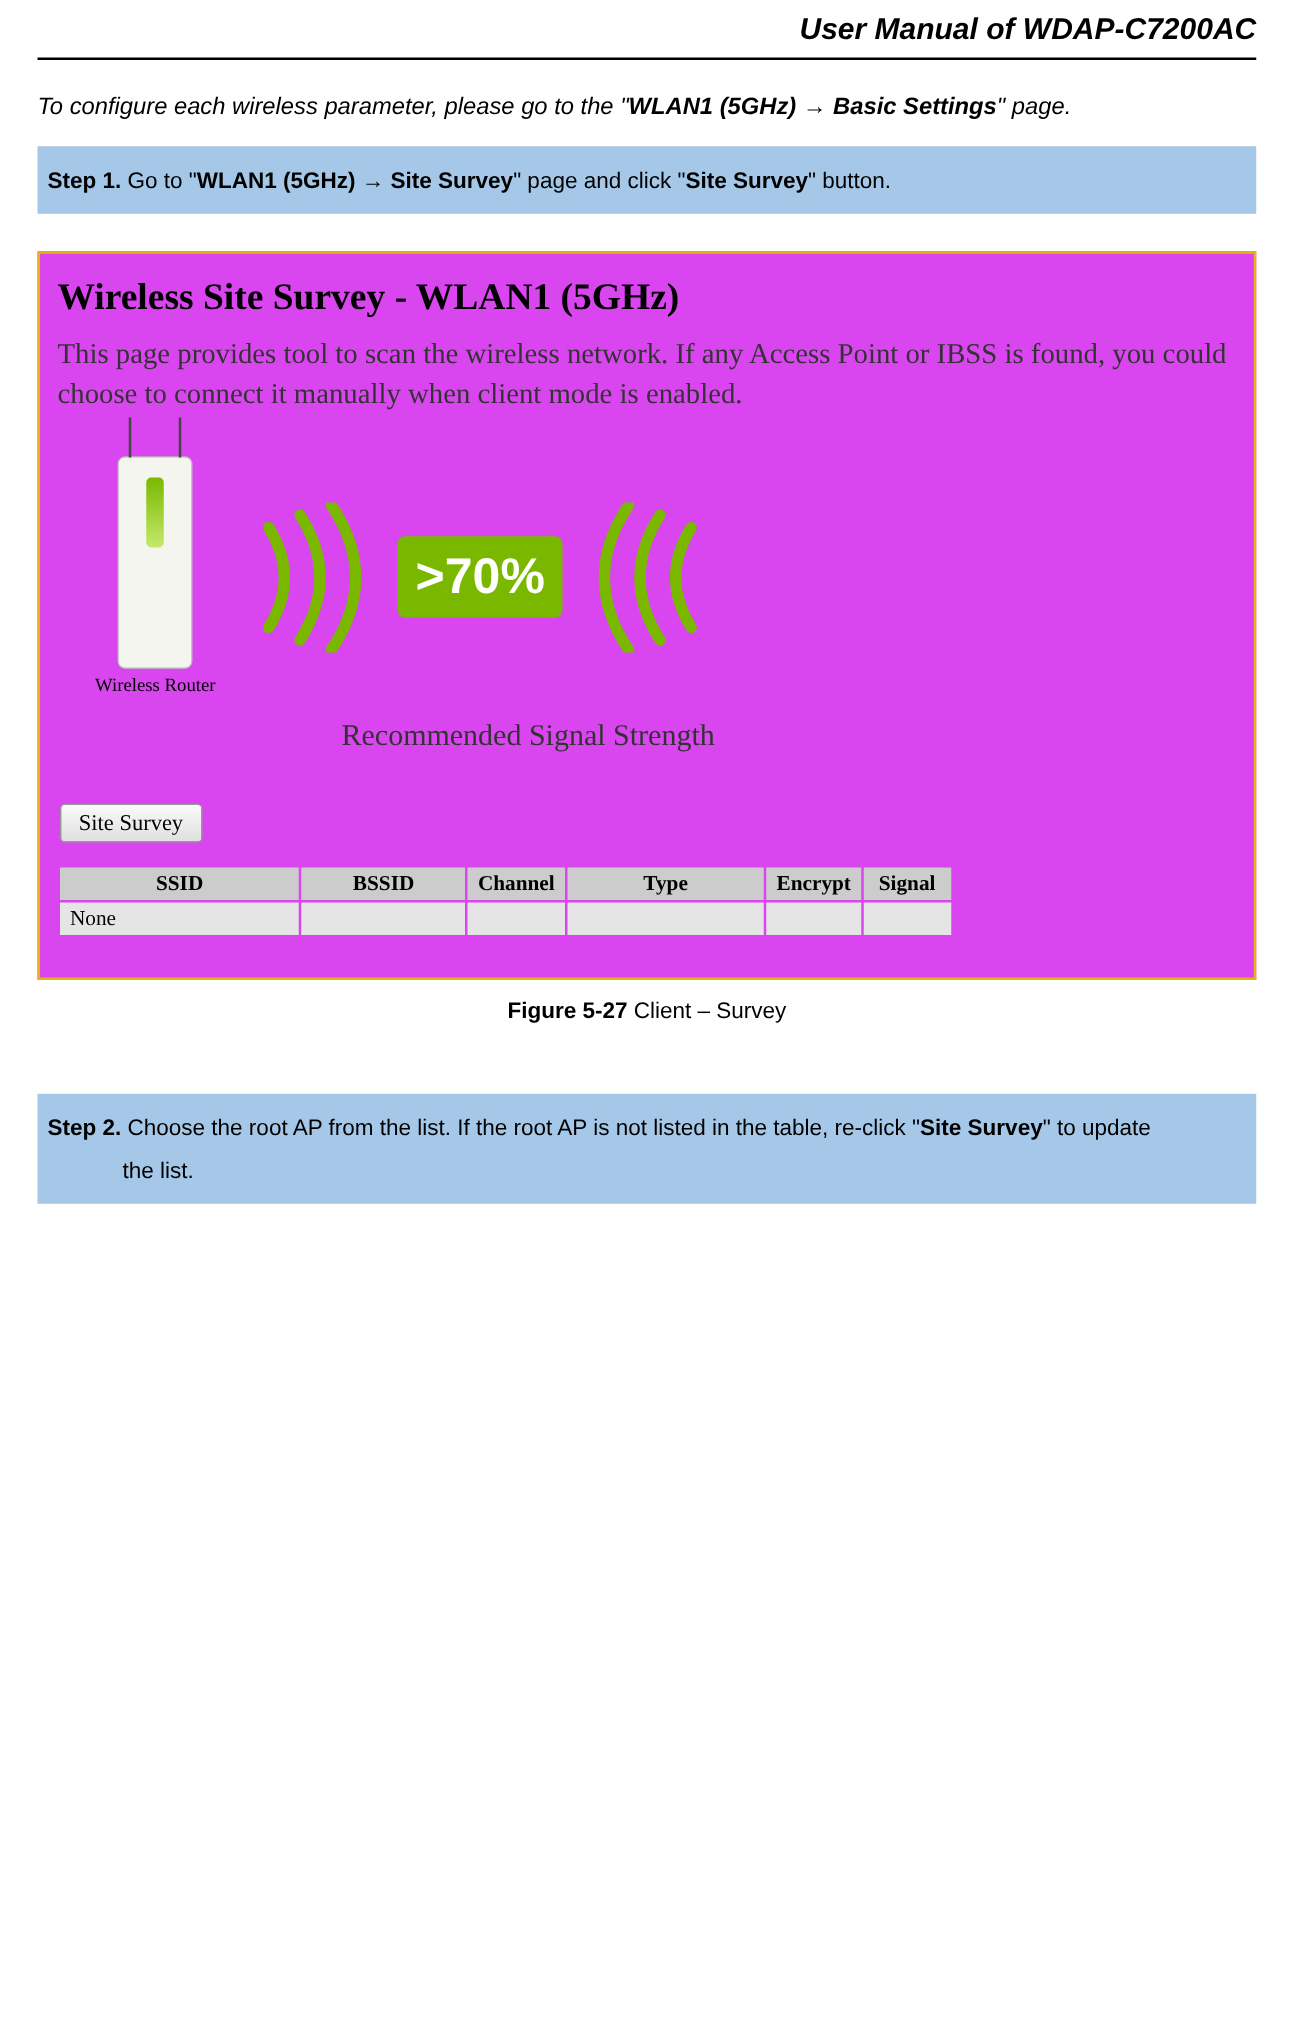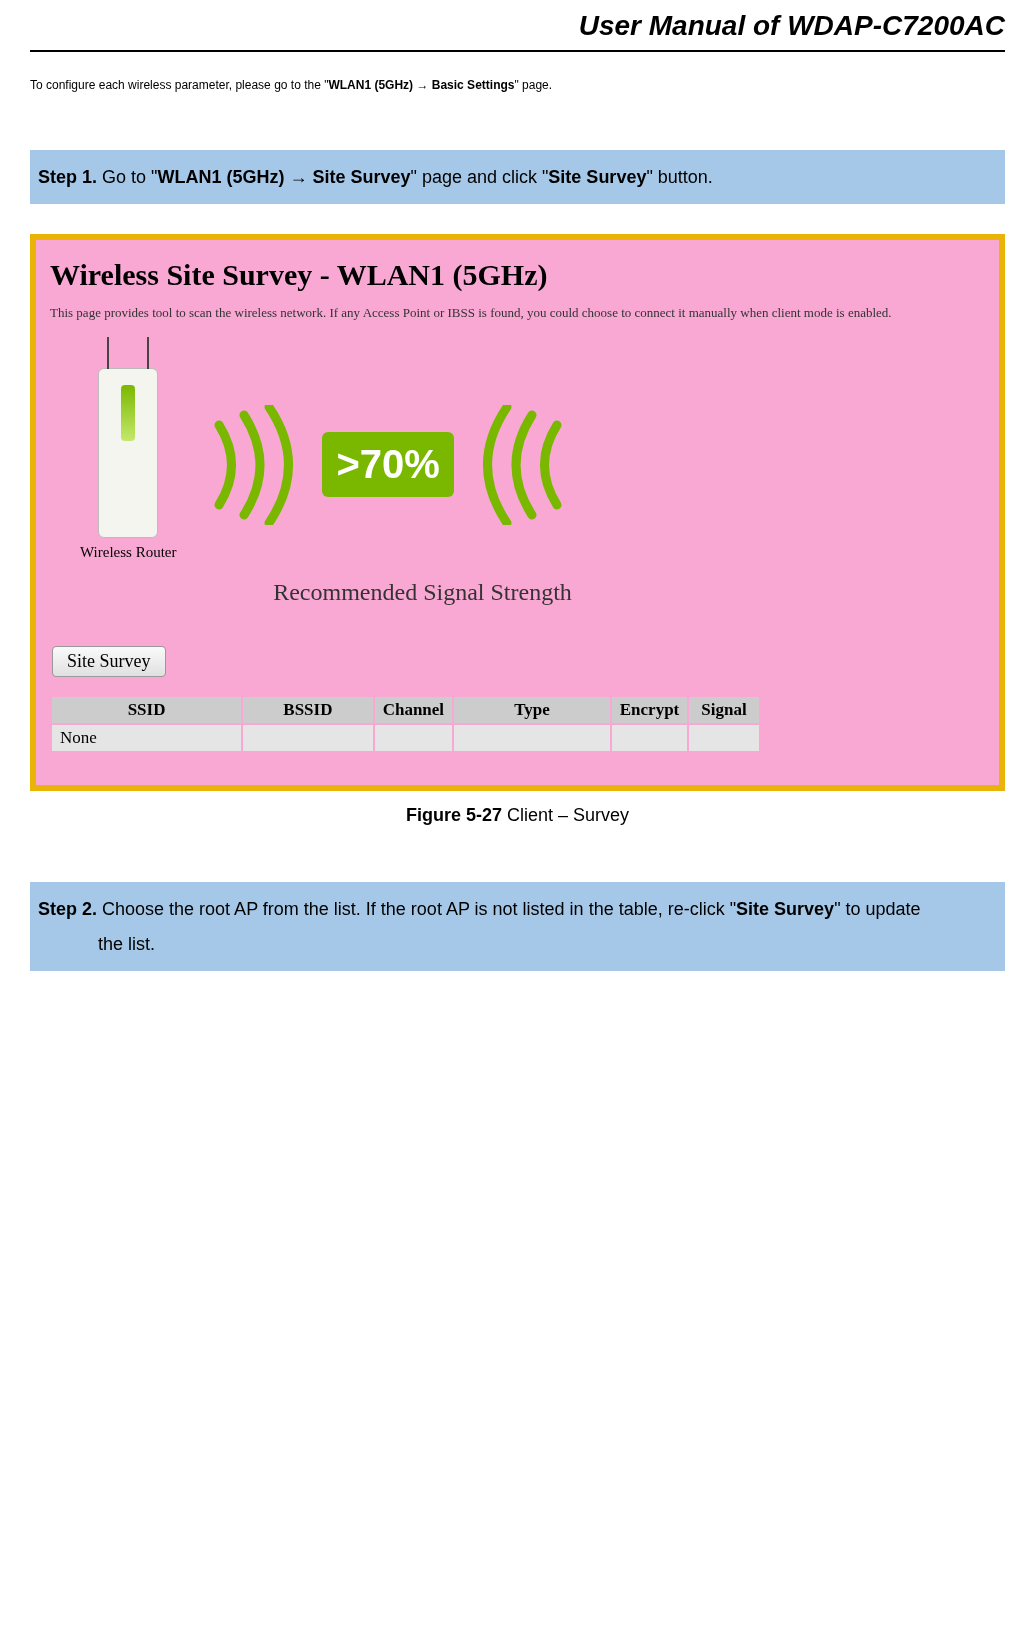--- a/index.html
+++ b/index.html
@@ -10,60 +10,61 @@
       margin: 0 auto;
       padding: 0 30px;
       font-size: 18px;
       color: #000;
     }
     .header {
       text-align: right;
       padding: 10px 0 8px;
       font-weight: bold;
       font-style: italic;
-      font-size: 28px;
+      font-size: 24px;
       color: #000;
     }
     .header-rule {
       border: none;
       border-top: 2px solid #000;
       margin-bottom: 24px;
     }
     .intro-text {
-      font-size: 12px;
-      margin-bottom: 56px;
+      font-size: 19px;
+      margin-bottom: 16px;
       line-height: 1.5;
+      font-style: italic;
     }
     .step-box {
       background: #a6c8e8;
       padding: 10px 8px;
       line-height: 1.9;
       font-size: 18px;
       margin-bottom: 30px;
     }
     .step-label { font-weight: bold; }
     .bold { font-weight: bold; }
     .figure-wrap {
-      border: 6px solid #eab308;
+      border: 2px solid #eab308;
       padding: 18px 14px 32px;
       margin: 20px 0 14px;
-      background: #f9a8d4;
+      background: #d946ef;
     }
     .figure-title {
       font-family: "Times New Roman", serif;
       font-weight: bold;
       font-size: 30px;
       margin-bottom: 12px;
     }
     .figure-desc {
       font-family: "Times New Roman", serif;
-      font-size: 13px;
+      font-size: 23px;
       line-height: 1.4;
       color: #333;
-      margin-bottom: 36px;
+      margin-bottom: 24px;
     }
     .diagram {
       display: flex;
       align-items: center;
       justify-content: flex-start;
       gap: 28px;
       padding: 10px 0 10px 30px;
     }
     .router-block { text-align: left; }
     .router {

